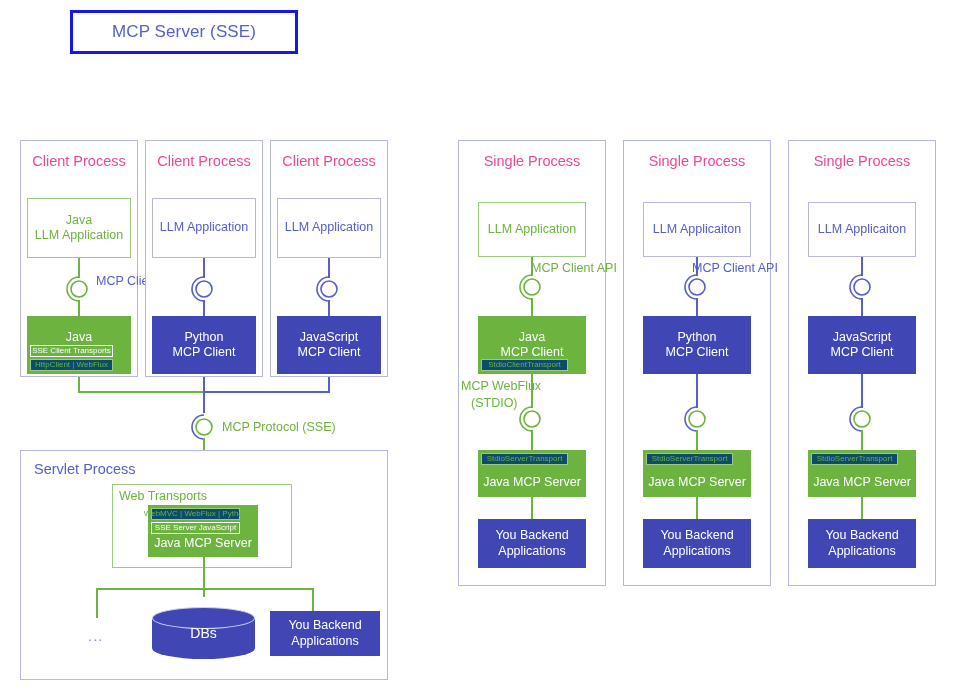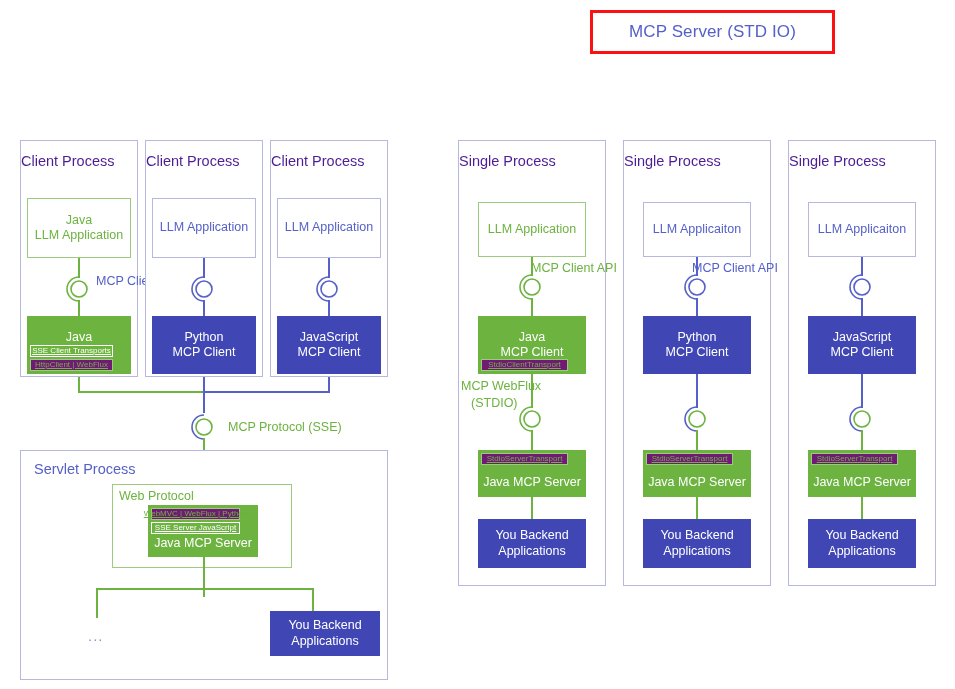--- a/index.html
+++ b/index.html
@@ -25,23 +25,23 @@
   #title-stdio{ left: 590px; top: 10px;  width: 245px; height: 44px; border: 3px solid #fb1111; }
 
   
   .process-box {
     position: absolute;
     border: 1px solid #b7b8e0;
     background: #ffffff;
   }
   .process-title {
     position: absolute; left: 0; right: 0; top: 12px;
-    text-align: left;
+    text-align: center;
     font-size: 14.5px;
-    color: #4c1d95;
+    color: #ec4899;
   }
 
   
   .node {
     position: absolute;
     display: flex; flex-direction: column;
     align-items: center; justify-content: center;
     text-align: center;
     line-height: 1.22;
   }
@@ -70,24 +70,23 @@
     font-size: 12.5px;
   }
 
   
   .strip {
     position: absolute; left: 3px; right: 18px;
     height: 12px;
     display: flex; align-items: center; justify-content: center;
     font-size: 8px;
     white-space: nowrap;
-    text-decoration: underline;
   }
   .strip.fill-green { background: #6cb33f; color: #ffffff; border: 1px solid #ffffff; }
-  .strip.fill-white { background: #701a75; color: #6cb33f; border: 1px solid #9ccb7f; }
+  .strip.fill-white { background: #0c4a6e; color: #6cb33f; border: 1px solid #9ccb7f; }
 
   
   .connector { position: absolute; width: 30px; height: 30px; }
   .connector svg { display: block; }
 
   
   .line { position: absolute; }
   .line.v { width: 2px; }
   .line.h { height: 2px; }
   .g { background: #6cb33f; }
@@ -146,21 +145,21 @@
     font-size: 15px;
     color: #8e92c9;
     letter-spacing: 1px;
   }
 </style>
 </head>
 <body>
 
 <div class="canvas">
 
-  <div class="title-box" id="title-stdio">MCP Server (STD IO)</div>
+  <div class="title-box" id="title-sse">MCP Server (SSE)</div>
 
   <div class="process-box" style="left:20px; top:140px; width:118px; height:237px;">
     <div class="process-title">Client Process</div>
   </div>
   <div class="node green-outline" style="left:27px; top:198px; width:104px; height:60px;">
     <span class="lbl">Java</span>
     <span class="lbl">LLM Application</span>
   </div>
   <div class="line v g" style="left:78px; top:258px; height:20px;"></div>
   <div class="connector" style="left:64px; top:274px;">
@@ -223,44 +222,50 @@
   <div class="line v b" style="left:328px; top:377px; height:15px;"></div>
   <div class="line h b" style="left:203px; top:391px; width:127px;"></div>
 
   <div class="line v b" style="left:203px; top:377px; height:36px;"></div>
   <div class="connector" style="left:189px; top:412px;">
     <svg width="30" height="30" viewBox="0 0 30 30">
       <circle cx="15" cy="15" r="8" fill="none" stroke="#6cb33f" stroke-width="1.6"></circle>
       <path d="M 15 3 A 12 12 0 0 0 15 27" fill="none" stroke="#5560c8" stroke-width="1.6"></path>
     </svg>
   </div>
-  <div class="flabel green" style="left:222px; top:420px;margin-left:6px;">MCP Protocol (SSE)</div>
+  <div class="flabel green" style="left:222px; top:420px;">MCP Protocol (SSE)</div>
   <div class="line v g" style="left:203px; top:438px; height:52px;"></div>
 
   <div class="process-box" style="left:20px; top:450px; width:368px; height:230px;">
   </div>
   <div class="flabel blue" style="left:34px; top:460px; font-size:14.5px;">Servlet Process</div>
 
   <div id="web-container" style="left:112px; top:484px; width:180px; height:84px;">
-    <div id="web-container-title">Web Protocol</div>
+    <div id="web-container-title">Web Transports</div>
   </div>
 
   <div class="node green-fill" style="left:148px; top:505px; width:110px; height:52px; justify-content:flex-end; padding-bottom:6px;">
     <span class="lbl">Java MCP Server</span>
     <div class="strip fill-white" style="top:3px;">WebMVC | WebFlux | Python</div>
     <div class="strip fill-green" style="top:17px;">SSE Server JavaScript</div>
   </div>
 
   <div class="line v g" style="left:203px; top:557px; height:40px;"></div>
   <div class="line h g" style="left:96px; top:588px; width:217px;"></div>
   <div class="line v g" style="left:96px; top:588px; height:30px;"></div>
   <div class="line v g" style="left:312px; top:588px; height:24px;"></div>
 
   <div class="ellipsis" style="left:88px; top:627px;">...</div>
 
+  <div class="cylinder" style="left:152px; top:607px; width:103px; height:52px;">
+    <div class="cyl-body"></div>
+    <div class="cyl-bottom"></div>
+    <div class="cyl-top"></div>
+    <div class="cyl-label">DBs</div>
+  </div>
 
   <div class="node blue-fill" style="left:270px; top:611px; width:110px; height:45px;">
     <span class="lbl">You Backend</span>
     <span class="lbl">Applications</span>
   </div>
 
   <div class="process-box" style="left:458px; top:140px; width:148px; height:446px;">
     <div class="process-title">Single Process</div>
   </div>
   <div class="node green-outline" style="left:478px; top:202px; width:108px; height:55px;">

